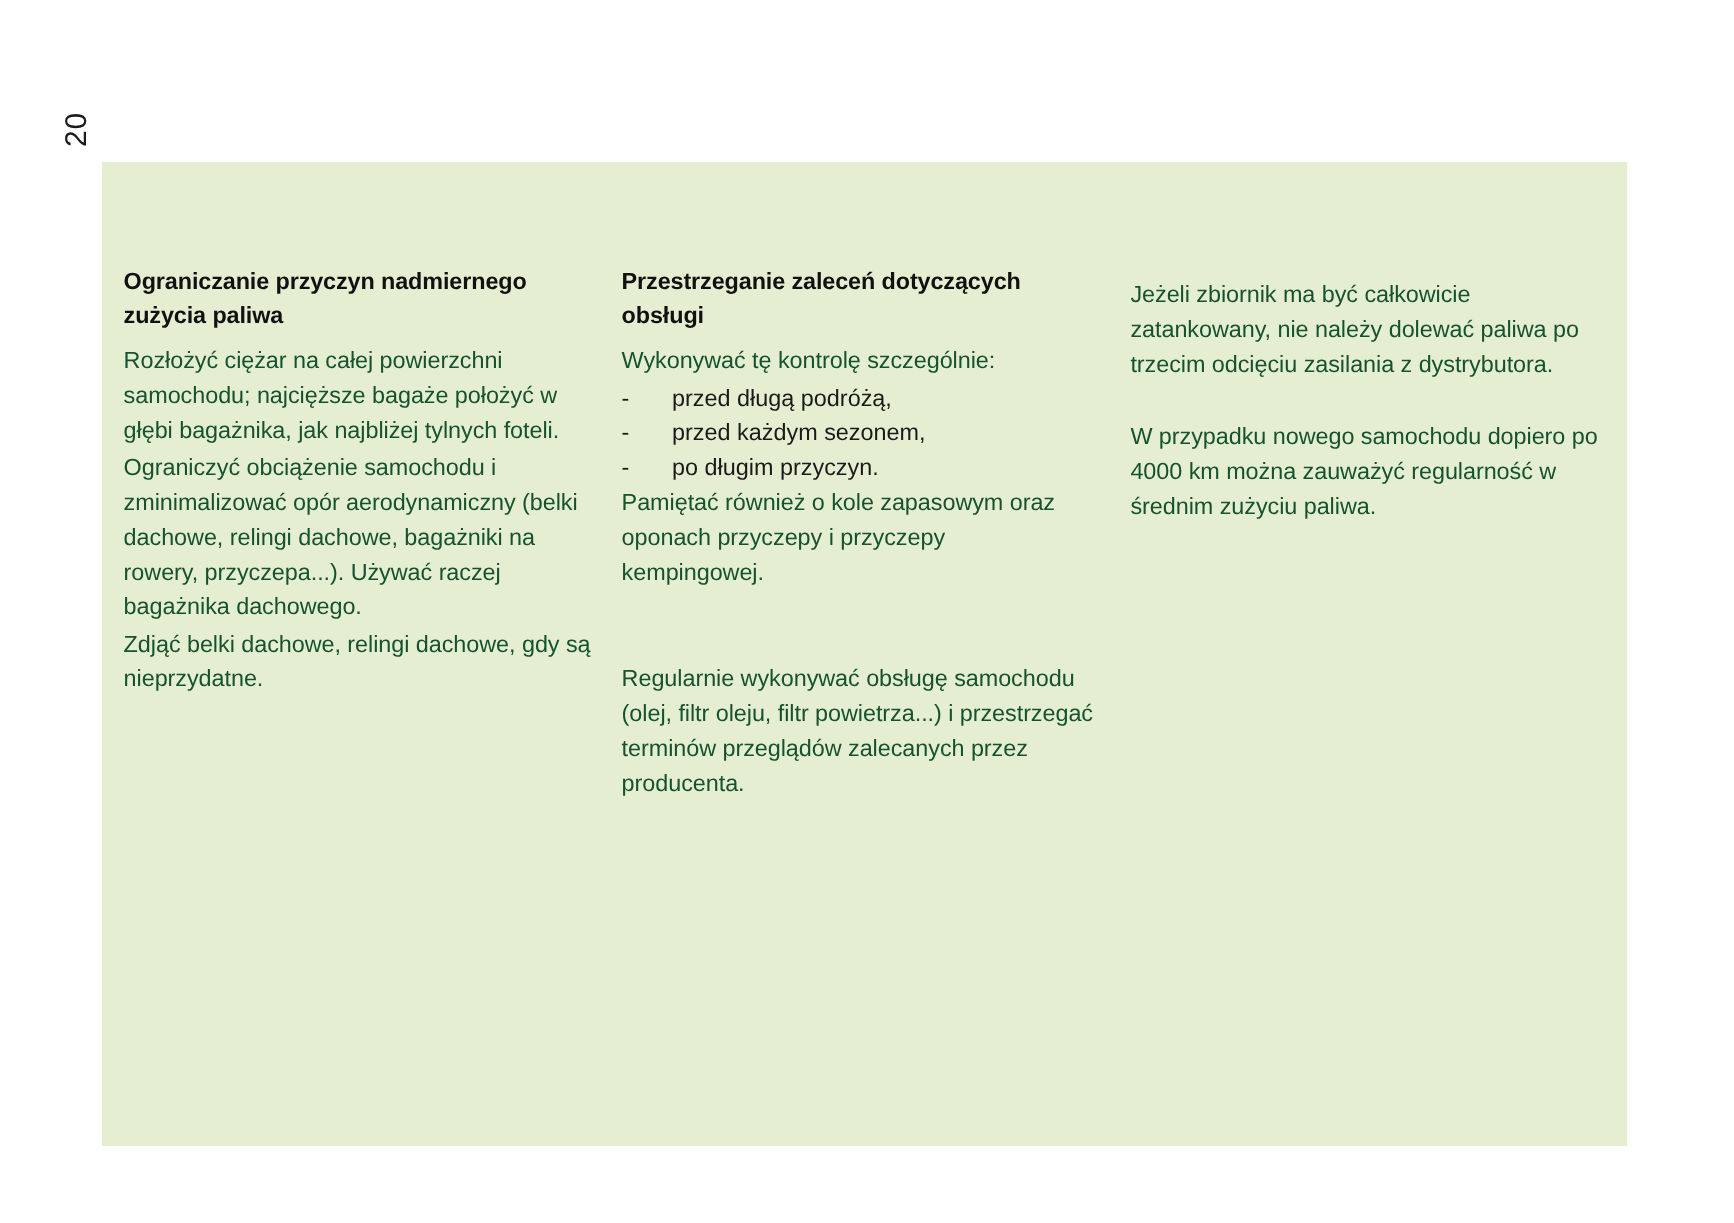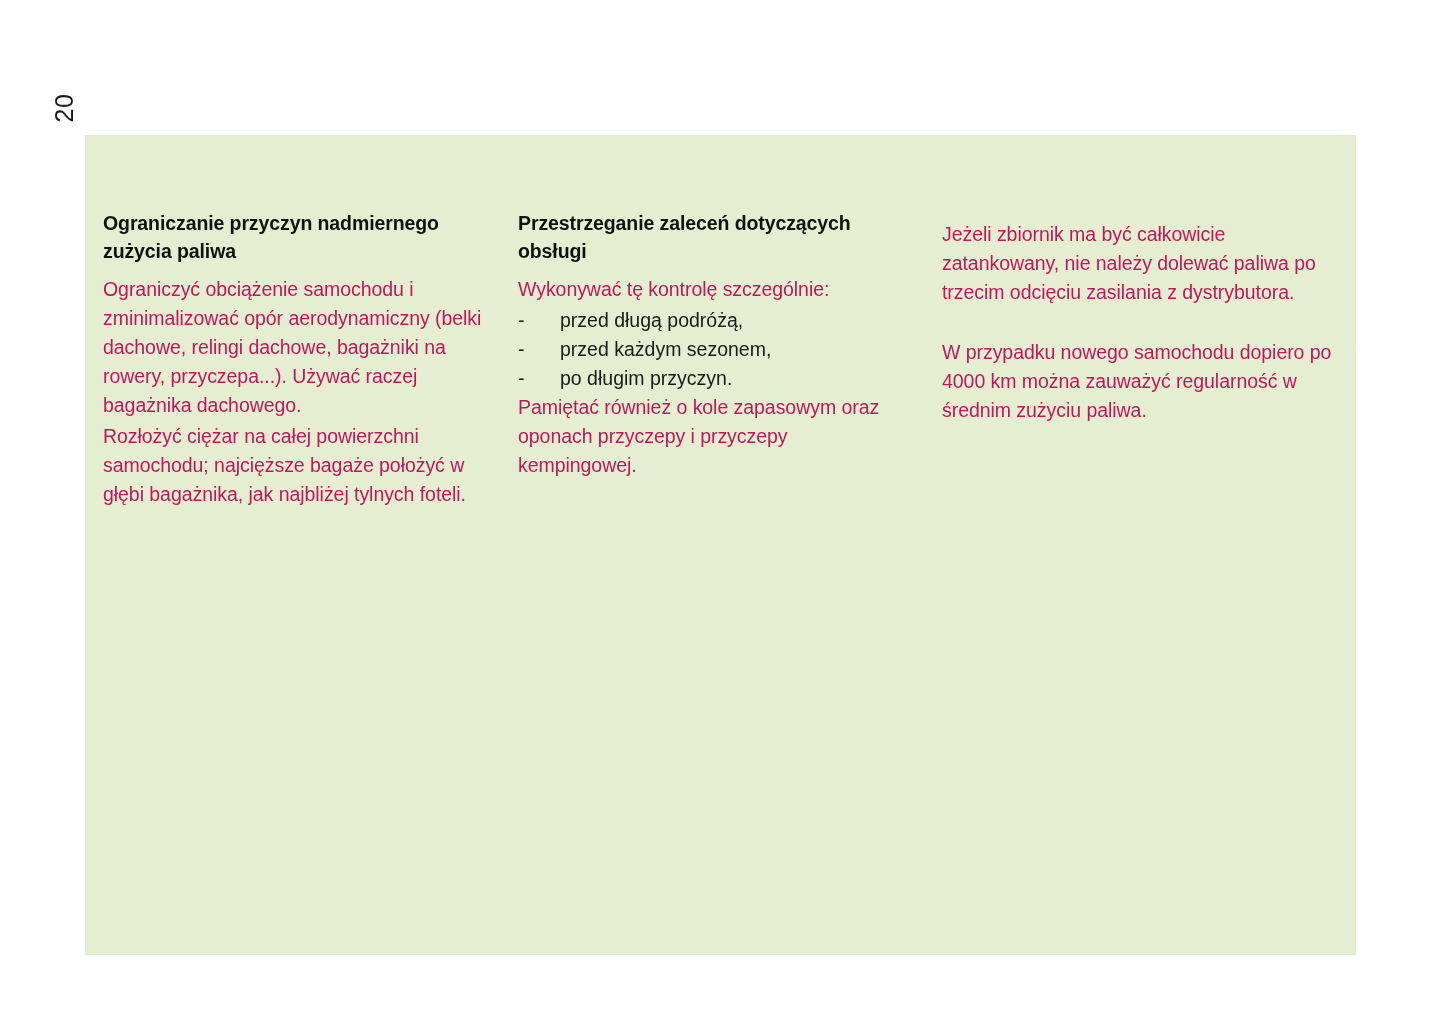--- a/index.html
+++ b/index.html
@@ -44,21 +44,21 @@
     top: 135px;
     width: 1271px;
     height: 820px;
     background: #e6eed2;
   }
 
   
   .columns {
     position: absolute;
     left: 18px;
-    top: 75px;
+    top: 87px;
     right: 0;
     display: flex;
     align-items: flex-start;
     justify-content: space-between;
   }
   .column {
     width: 415px;
     flex: 0 0 415px;
     box-sizing: border-box;
     padding-right: 22px;
@@ -74,21 +74,21 @@
     letter-spacing: -0.1px;
     color: #111111;
   }
 
   p.body-text {
     margin: 0 0 2px 0;
     font-size: 19.5px;
     font-weight: 400;
     line-height: 29px;
     letter-spacing: -0.05px;
-    color: #be185d;
+    color: #14532d;
   }
 
   
   .gap-line   { height: 29px; }
   .gap-double { height: 58px; }
 
   
   ul.dash-list {
     margin: 0;
     padding: 0;
@@ -118,24 +118,25 @@
 
 <div class="page-number">20</div>
 
 <div class="content-panel">
 
   <div class="columns">
 
     <div class="column col-1">
       <h2 class="section-heading">Ograniczanie przyczyn nadmiernego zużycia paliwa</h2>
 
+      <p class="body-text">Rozłożyć ciężar na całej powierzchni samochodu; najcięższe bagaże położyć w głębi bagażnika, jak najbliżej tylnych foteli.</p>
+
       <p class="body-text">Ograniczyć obciążenie samochodu i zminimalizować opór aerodynamiczny (belki dachowe, relingi dachowe, bagażniki na rowery, przyczepa...). Używać raczej bagażnika dachowego.</p>
 
-      <p class="body-text">Rozłożyć ciężar na całej powierzchni samochodu; najcięższe bagaże położyć w głębi bagażnika, jak najbliżej tylnych foteli.</p>
-
+      <p class="body-text">Zdjąć belki dachowe, relingi dachowe, gdy są nieprzydatne.</p>
 
       <div class="gap-double"></div>
 
     </div>
 
     <div class="column col-2">
       <h2 class="section-heading">Przestrzeganie zaleceń dotyczących obsługi</h2>
 
 
       <p class="body-text">Wykonywać tę kontrolę szczególnie:</p>
@@ -152,20 +153,21 @@
         <li>
           <span class="dash-marker">-</span>
           <span class="list-item-text">po długim przyczyn.</span>
         </li>
       </ul>
 
       <p class="body-text">Pamiętać również o kole zapasowym oraz oponach przyczepy i przyczepy kempingowej.</p>
 
       <div class="gap-double"></div>
 
+      <p class="body-text">Regularnie wykonywać obsługę samochodu (olej, filtr oleju, filtr powietrza...) i przestrzegać terminów przeglądów zalecanych przez producenta.</p>
     </div>
 
     <div class="column col-3">
       <h2 class="section-heading"></h2>
 
       <p class="body-text">Jeżeli zbiornik ma być całkowicie zatankowany, nie należy dolewać paliwa po trzecim odcięciu zasilania z dystrybutora.</p>
 
       <div class="gap-line"></div>
 
       <p class="body-text">W przypadku nowego samochodu dopiero po 4000 km można zauważyć regularność w średnim zużyciu paliwa.</p>

